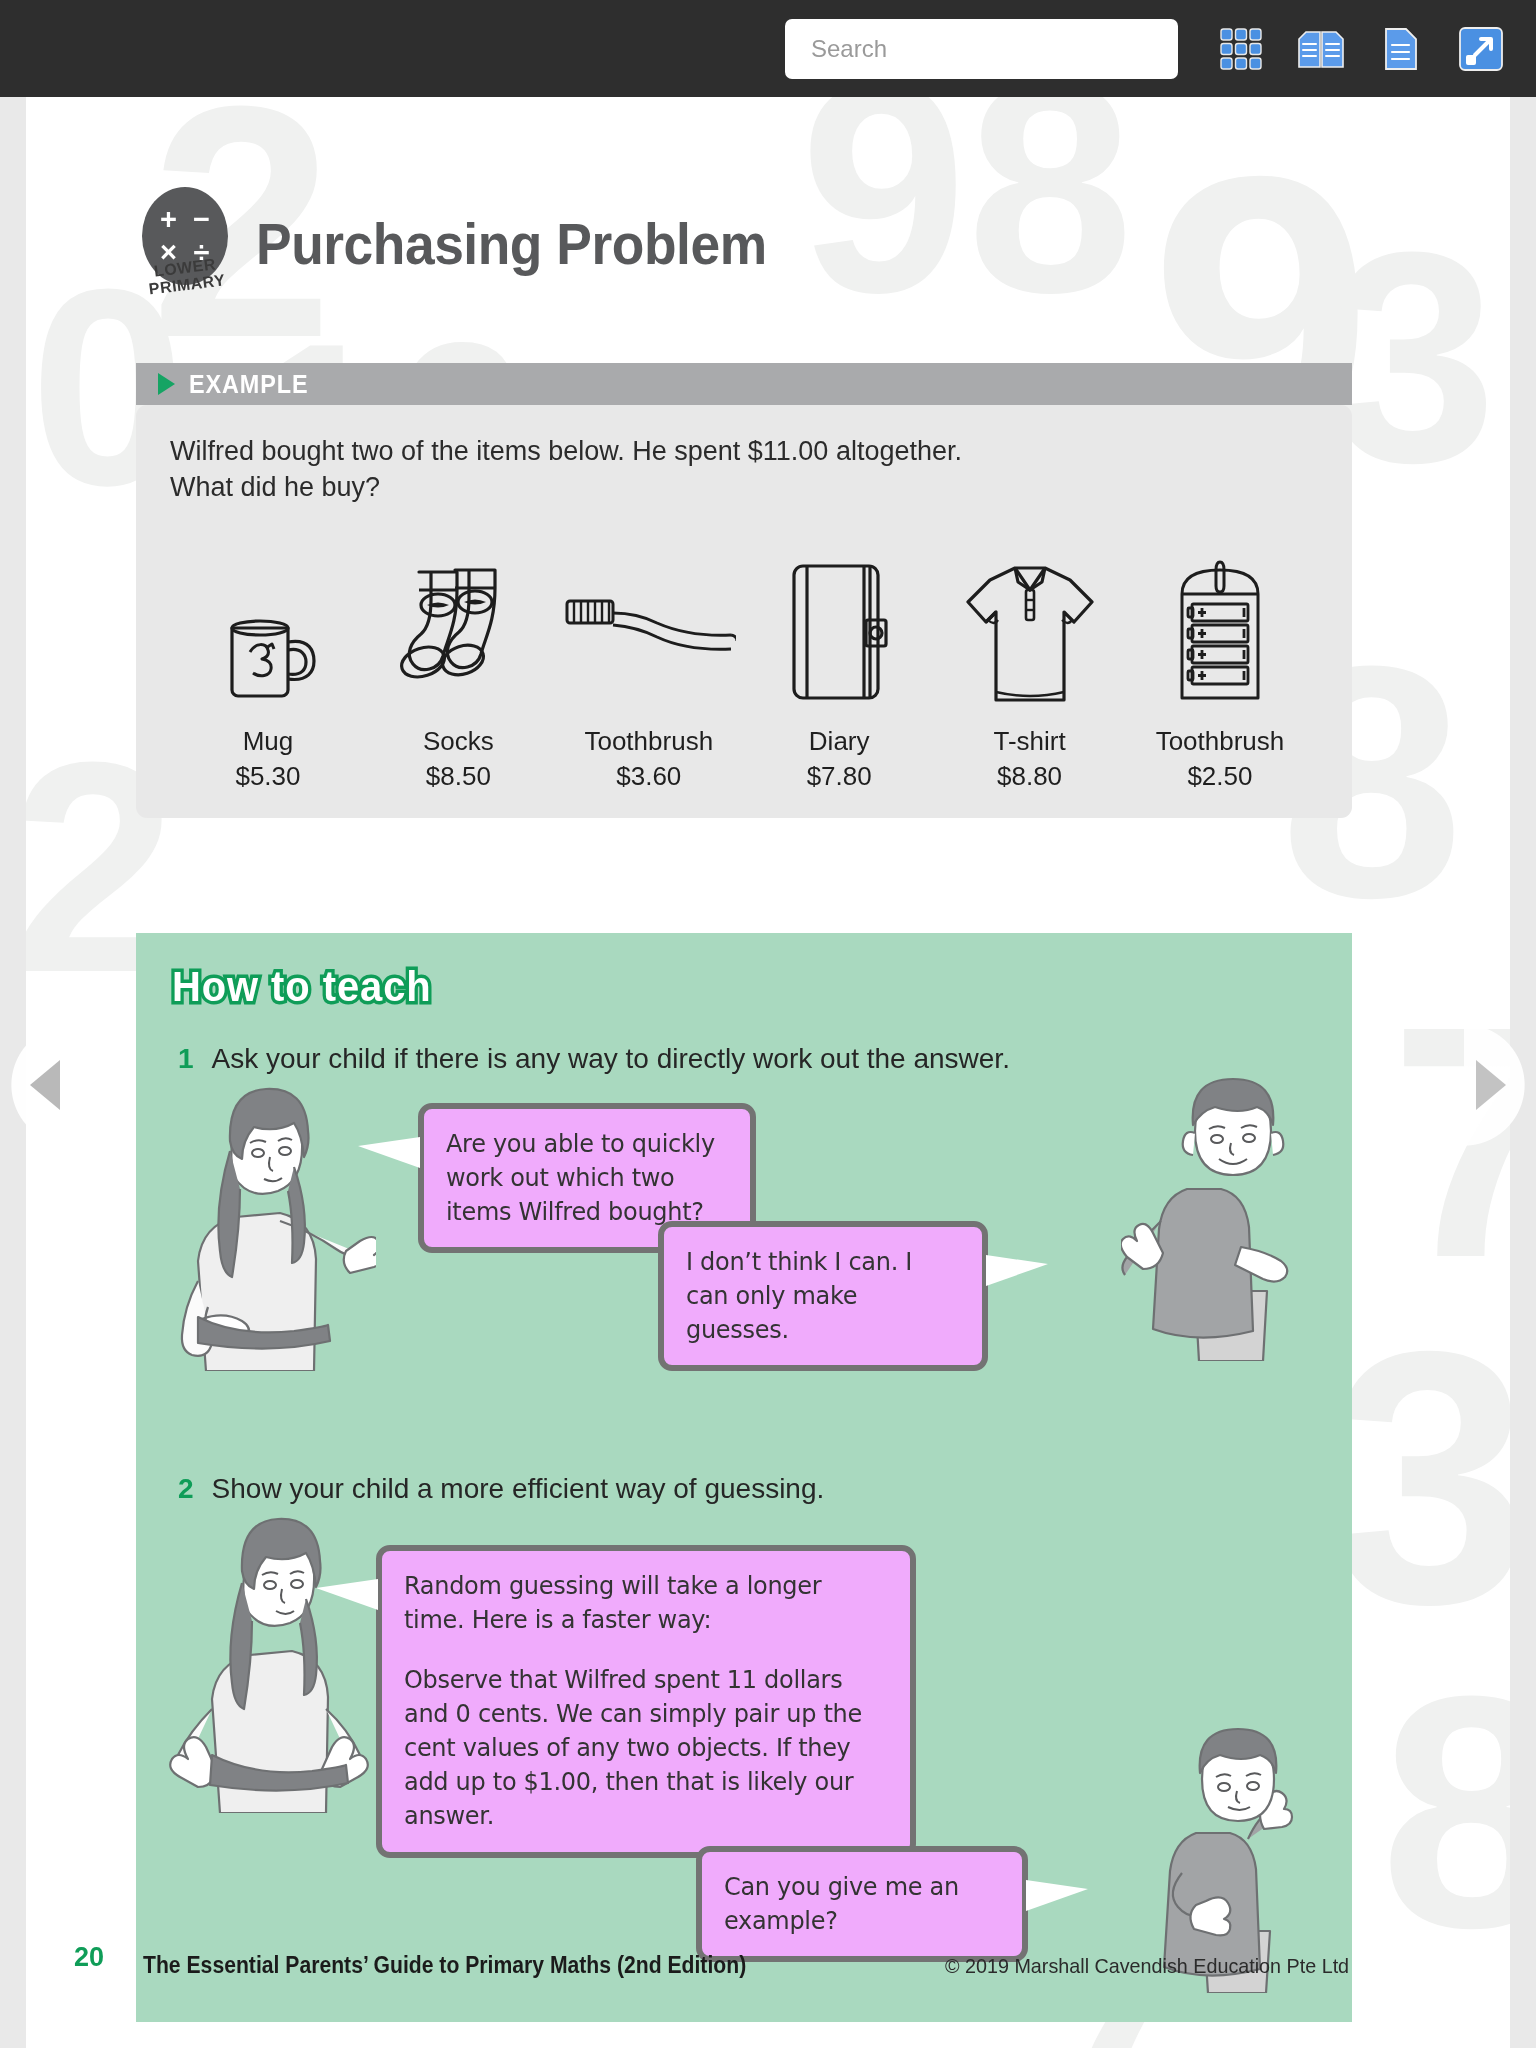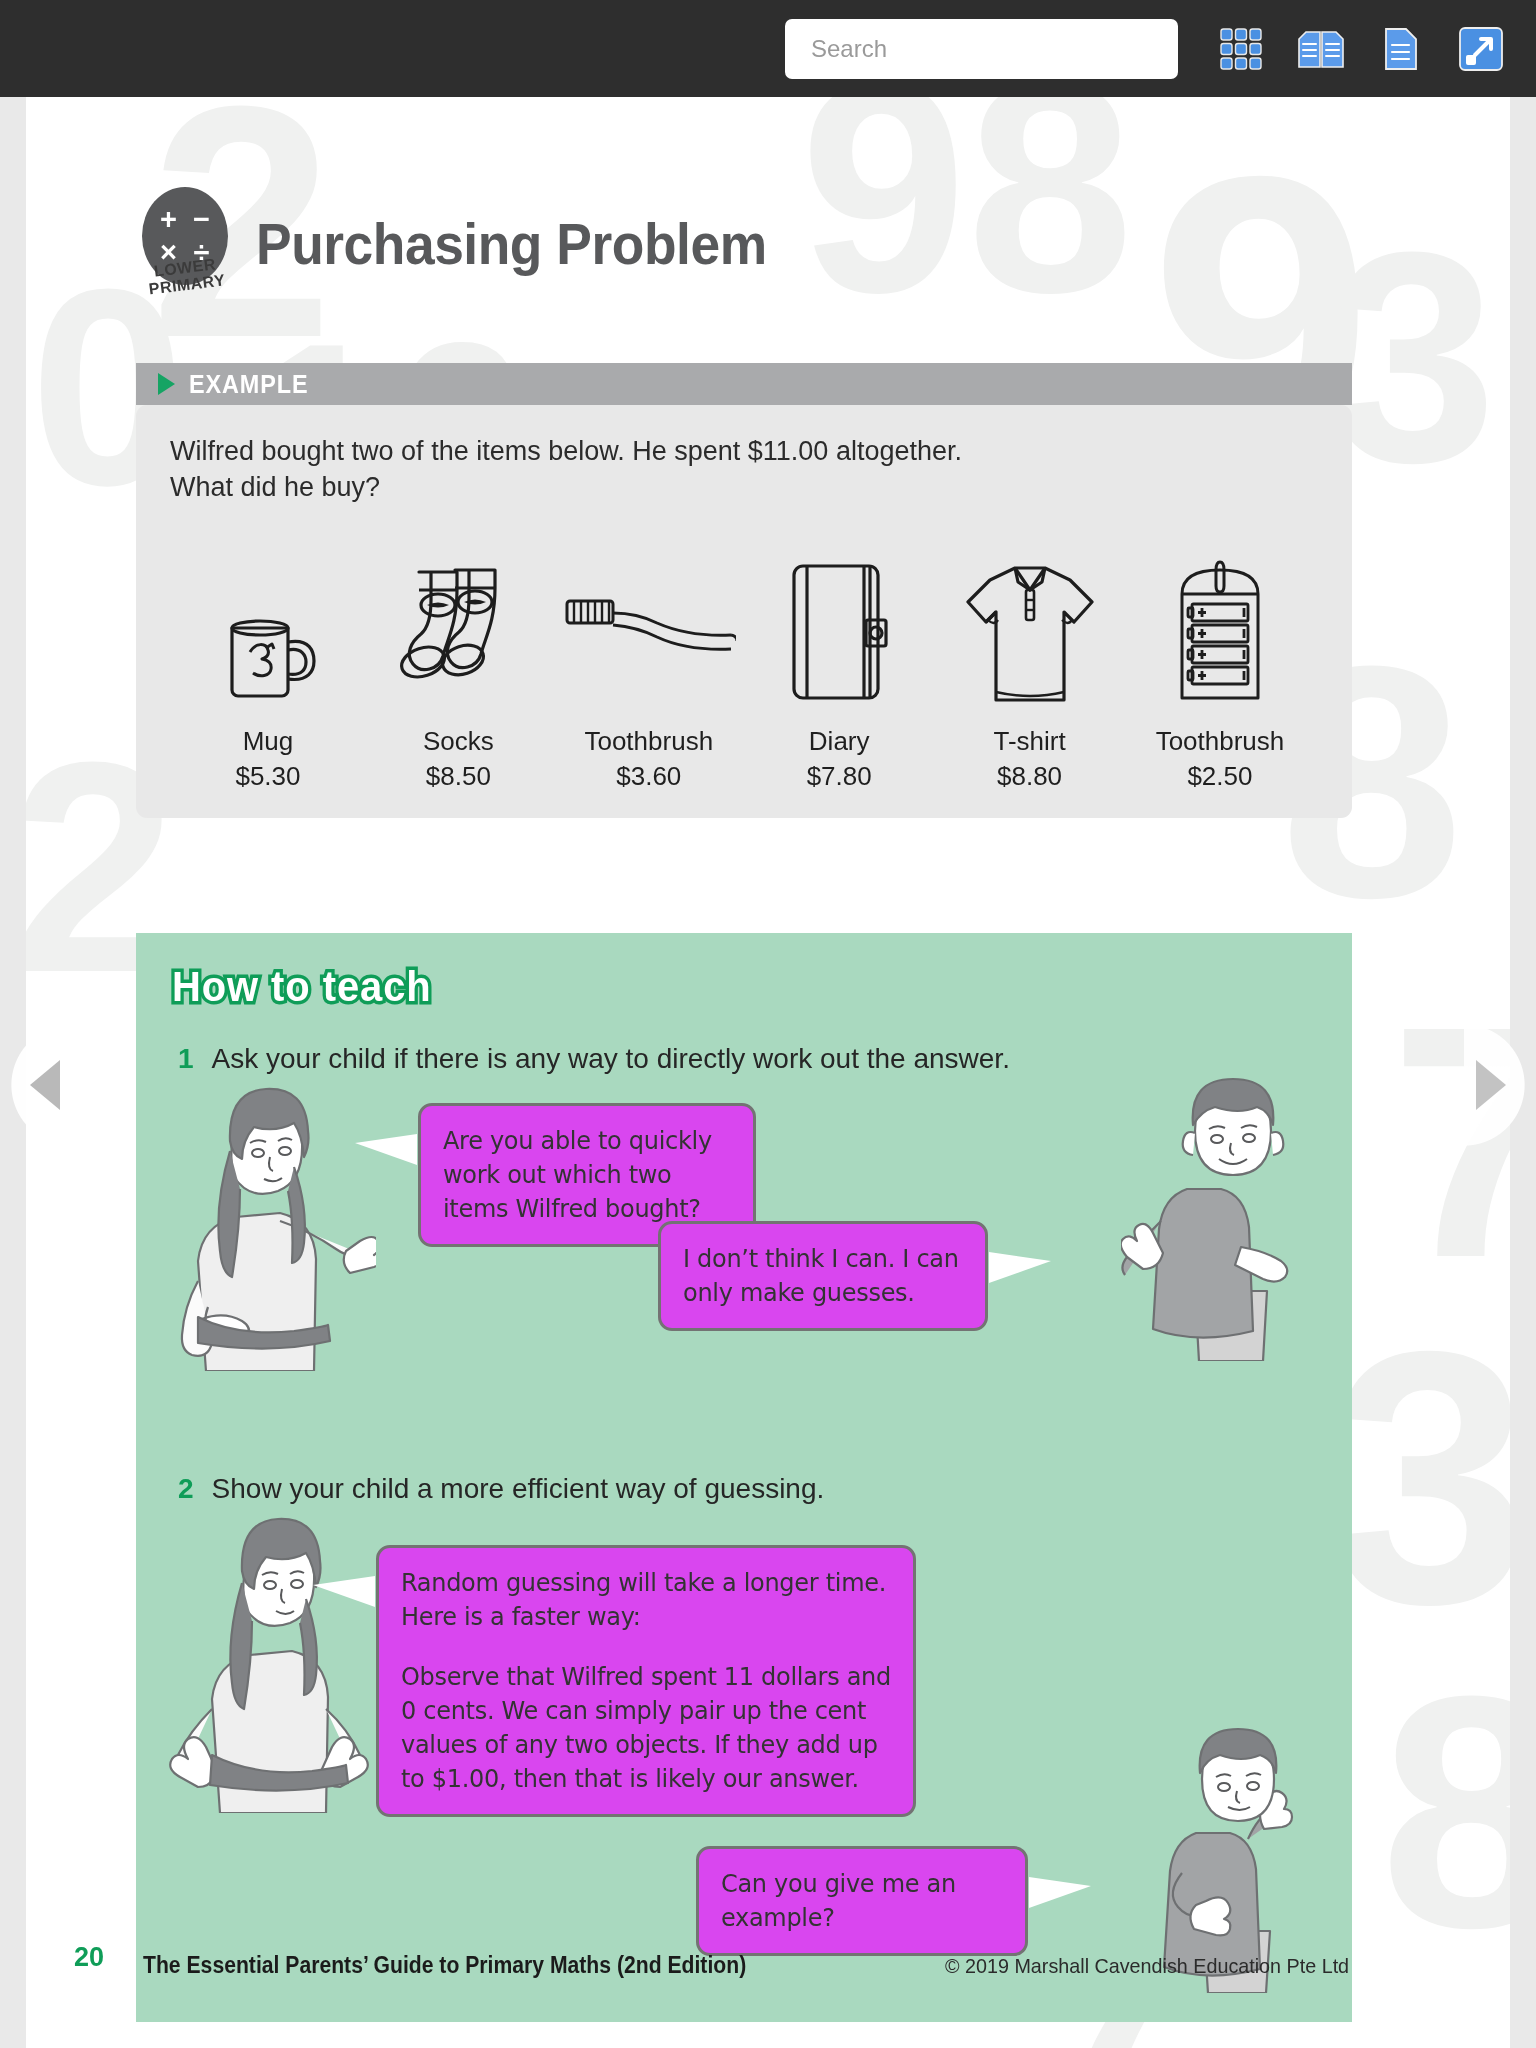--- a/index.html
+++ b/index.html
@@ -222,22 +222,22 @@
     font-size: 28px;
     color: #262626;
   }
   .step .num { color: #0f9d58; font-weight: bold; }
   #step1 { left: 42px; top: 110px; }
   #step2 { left: 42px; top: 540px; }
 
   
   .bubble {
     position: absolute;
-    background: #d946ef;
-    border: 3px solid #737373;
+    background: #f0abfc;
+    border: 6px solid #737373;
     border-radius: 14px;
     padding: 18px 22px;
     font-family: "DejaVu Sans", sans-serif;
     font-size: 24px;
     line-height: 1.42;
     color: #333;
     letter-spacing: -0.3px;
   }
   .bubble p + p { margin-top: 26px; }
   .tail {

